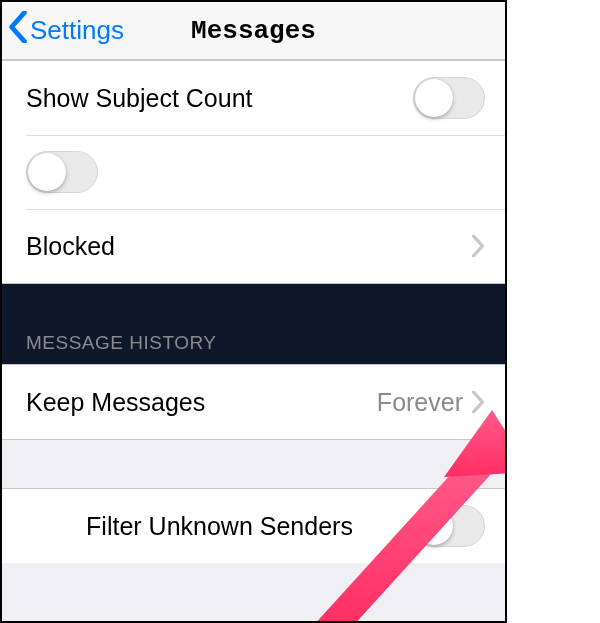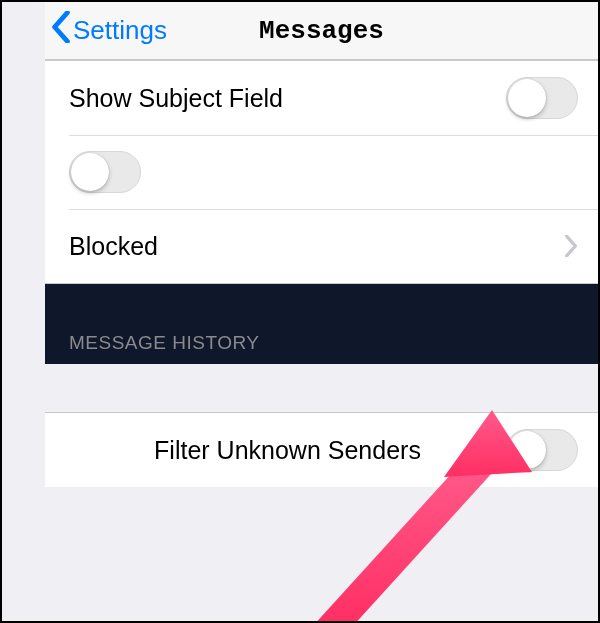--- a/index.html
+++ b/index.html
@@ -4,27 +4,26 @@
 <style>
   * { box-sizing: border-box; margin: 0; padding: 0; }
   html, body { width: 600px; height: 623px; }
   body {
     font-family: -apple-system, "Helvetica Neue", Helvetica, Arial, sans-serif;
     background: #fff;
     position: relative;
     overflow: hidden;
   }
   .frame {
-    width: 600px;
+    width: 507px;
     height: 623px;
     border: 2px solid #000;
     background: #efeff4;
     position: relative;
     overflow: hidden;
-    padding-left: 43px;
   }
   
   .navbar {
     height: 58px;
     background: #f7f7f8;
     border-bottom: 1px solid #c9c9cc;
     display: flex;
     align-items: center;
     position: relative;
   }
@@ -131,21 +130,21 @@
             <polyline points="10,1 2,10 10,19"></polyline>
           </svg>
       </span>
       <span>Settings</span>
     </div>
     <div class="title">Messages</div>
   </div>
 
   <div class="group">
     <div class="row">
-      <div class="row-label">Show Subject Field</div>
+      <div class="row-label">Show Subject Count</div>
       <div class="toggle">
           <div class="knob"></div>
         </div>
     </div>
     <div class="row">
       <div class="toggle">
           <div class="knob"></div>
         </div>
     </div>
     <div class="row">
@@ -153,20 +152,31 @@
       <span class="chevron">
         <svg viewBox="0 0 12 20" fill="none" stroke="#c7c7cc" stroke-width="3" stroke-linecap="round" stroke-linejoin="round">
             <polyline points="2,1 10,10 2,19"></polyline>
           </svg>
       </span>
     </div>
   </div>
 
   <div class="group-header">MESSAGE HISTORY</div>
 
+  <div class="group">
+    <div class="row">
+      <div class="row-label">Keep Messages</div>
+      <div class="row-value">Forever</div>
+      <span class="chevron">
+        <svg viewBox="0 0 12 20" fill="none" stroke="#c7c7cc" stroke-width="3" stroke-linecap="round" stroke-linejoin="round">
+            <polyline points="2,1 10,10 2,19"></polyline>
+          </svg>
+      </span>
+    </div>
+  </div>
 
   <div class="spacer"></div>
 
   <div class="group" style="border-bottom:none;text-align:center;">
     <div class="row">
       <div class="row-label">Filter Unknown Senders</div>
       <div class="toggle">
           <div class="knob"></div>
         </div>
     </div>

